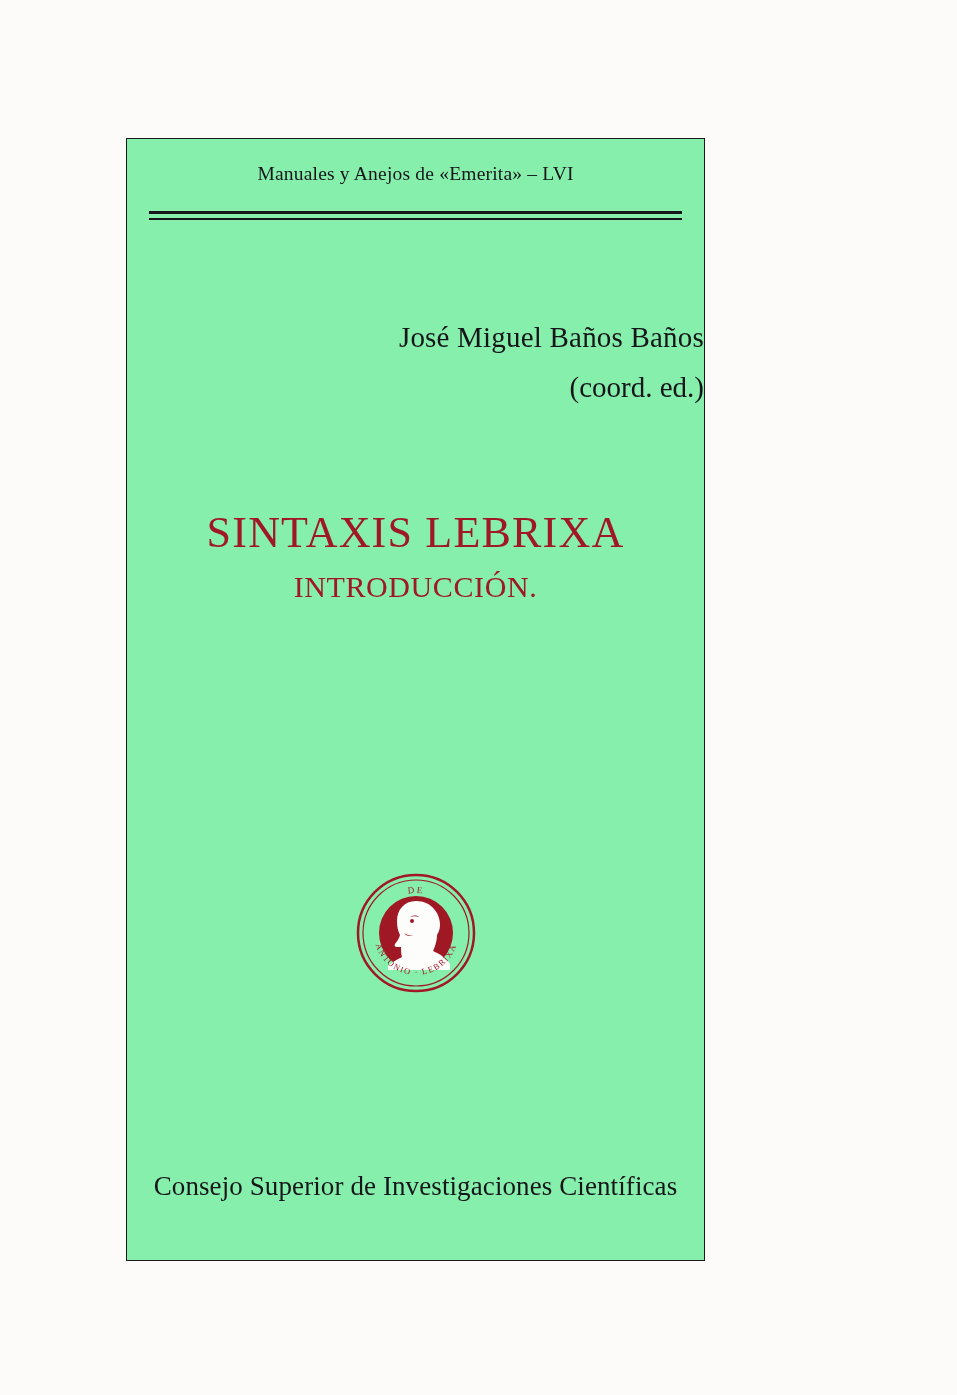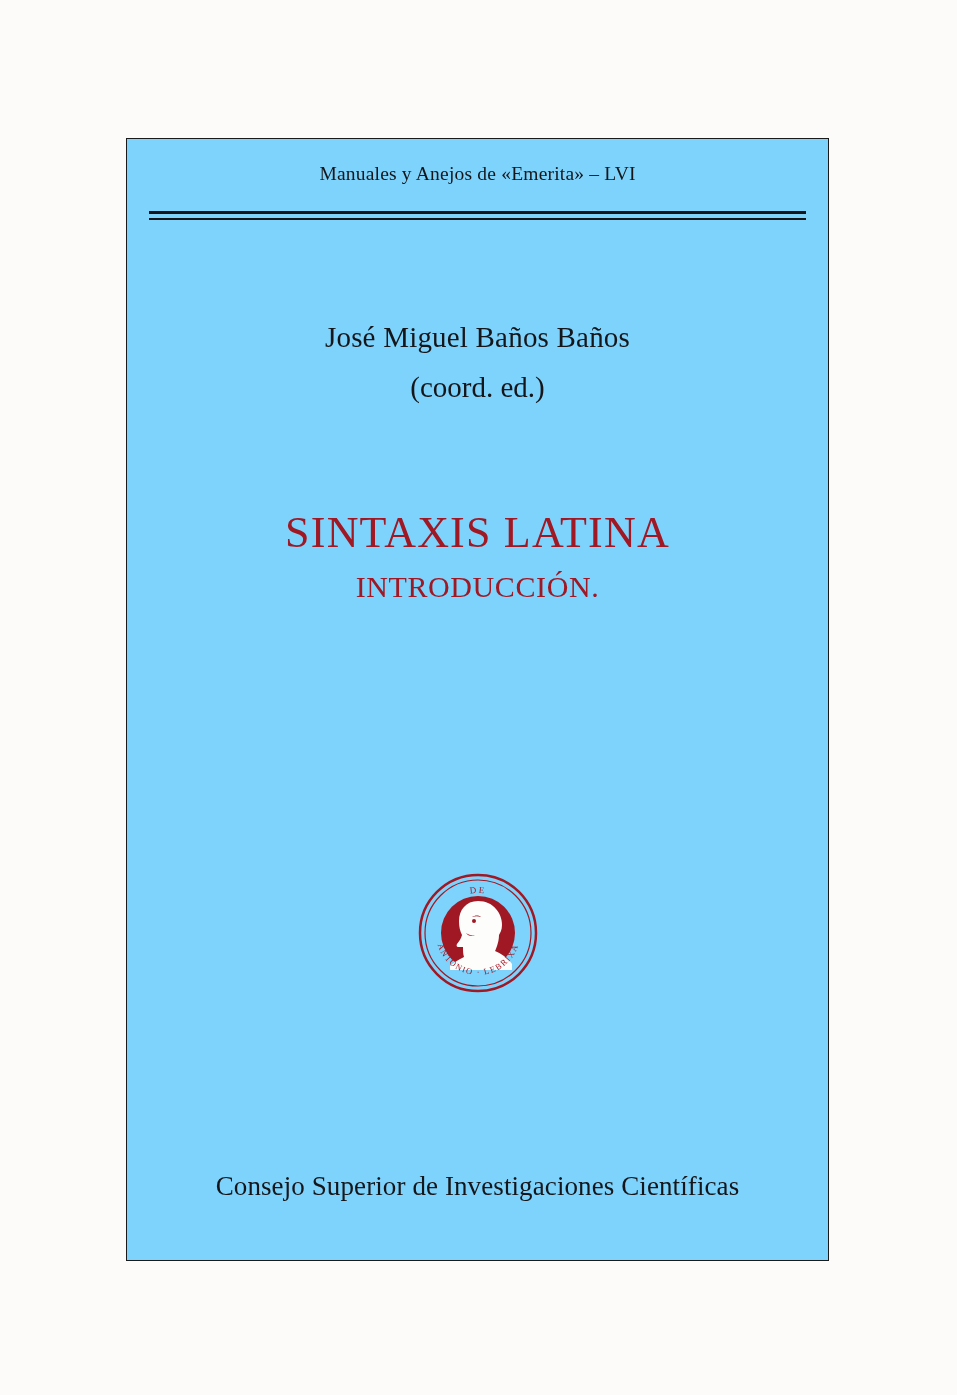--- a/index.html
+++ b/index.html
@@ -23,24 +23,24 @@
     width: 957px;
     height: 1395px;
     background: #fcfbf9;
   }
 
   
   .cover-frame {
     position: absolute;
     left: 126px;
     top: 138px;
-    width: 703px;
+    width: 579px;
     height: 1123px;
     border: 1px solid #1a1a1a;
-    background: #7dd3fc;
+    background: #86efac;
     box-sizing: border-box;
   }
 
   .series-line {
     position: absolute;
     left: 0;
     right: 0;
     top: 24px;
     text-align: center;
     font-family: "Liberation Serif", serif;
@@ -70,21 +70,21 @@
     top: 7px;
     height: 1.5px;
     background: #16161a;
   }
 
   .author-block {
     position: absolute;
     left: 0;
     right: 0;
     top: 180px;
-    text-align: center;
+    text-align: right;
     color: #16161a;
     font-family: Liberation Serif, serif;
   }
   .author-name {
     font-size: 29px;
     line-height: 1.25;
     letter-spacing: 0.2px;
   }
   .author-role {
     font-size: 29px;
@@ -157,21 +157,21 @@
       <div class="rule-thick"></div>
       <div class="rule-thin"></div>
     </div>
 
     <div class="author-block">
       <div class="author-name">José Miguel Baños Baños</div>
       <div class="author-role">(coord. ed.)</div>
     </div>
 
     <div class="title-block">
-      <div class="main-title">SINTAXIS LATINA</div>
+      <div class="main-title">SINTAXIS LEBRIXA</div>
       <div class="subtitle-1">INTRODUCCIÓN.</div>
     </div>
 
     <div class="emblem">
       <svg viewBox="0 0 124 124" width="124" height="124" xmlns="http://www.w3.org/2000/svg">
         <defs>
           <path id="ringTop" d="M 22,62 A 40,40 0 0 1 102,62" fill="none"></path>
           <path id="ringBottom" d="M 20,62 A 42,42 0 0 0 104,62" fill="none"></path>
         </defs>
         <circle cx="62" cy="62" r="58" fill="none" stroke="#a01824" stroke-width="2.5"></circle>

